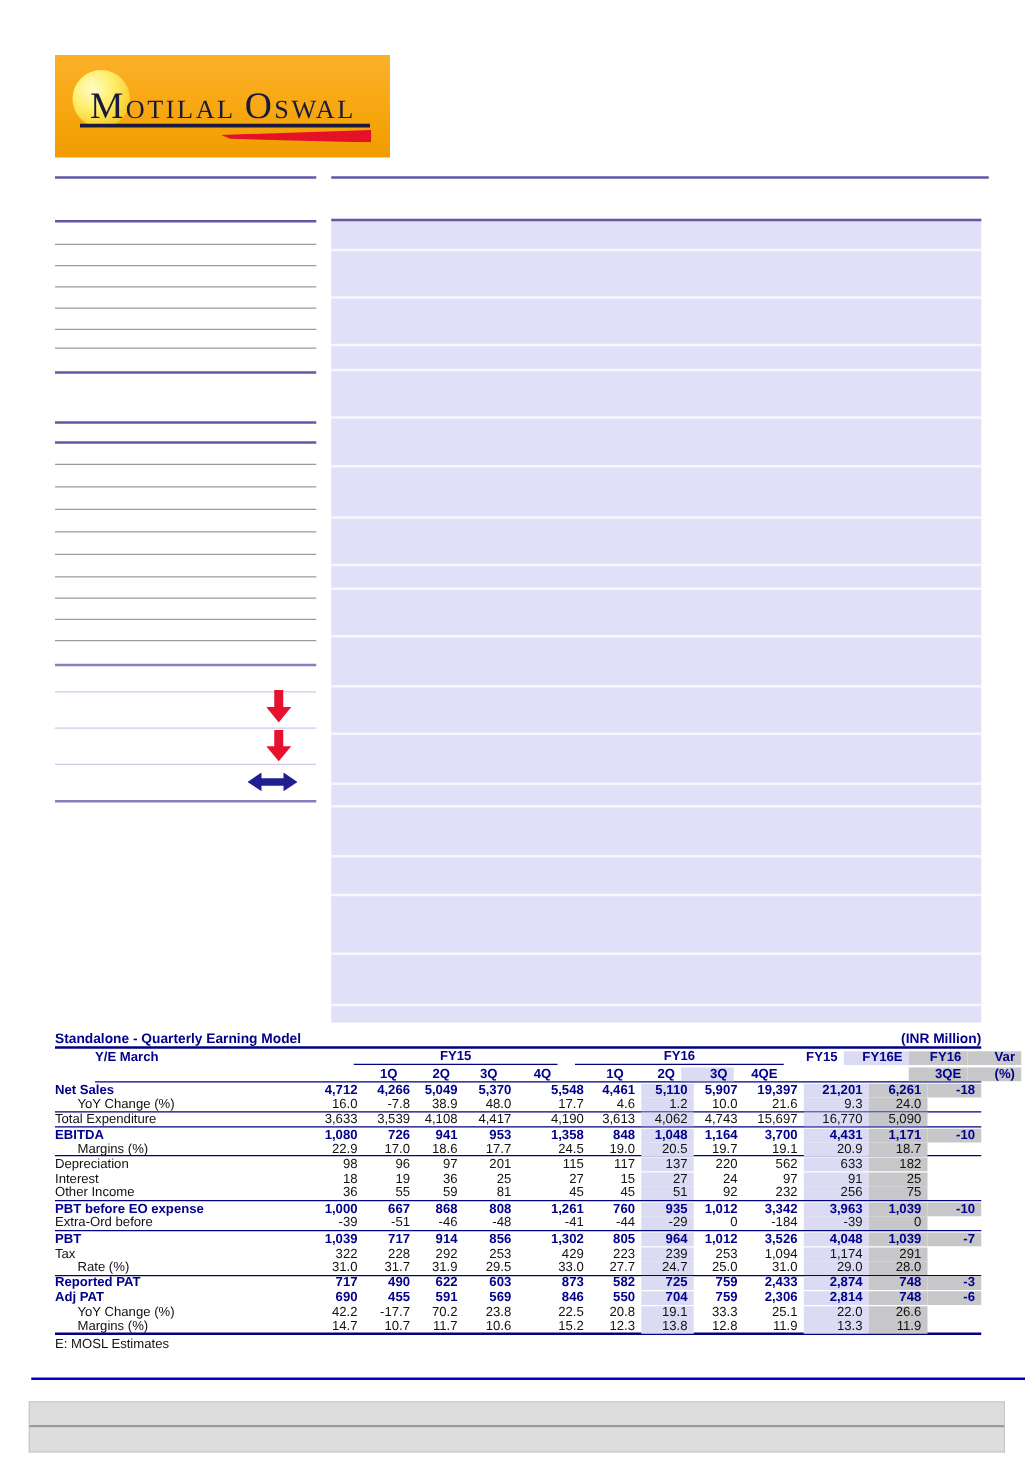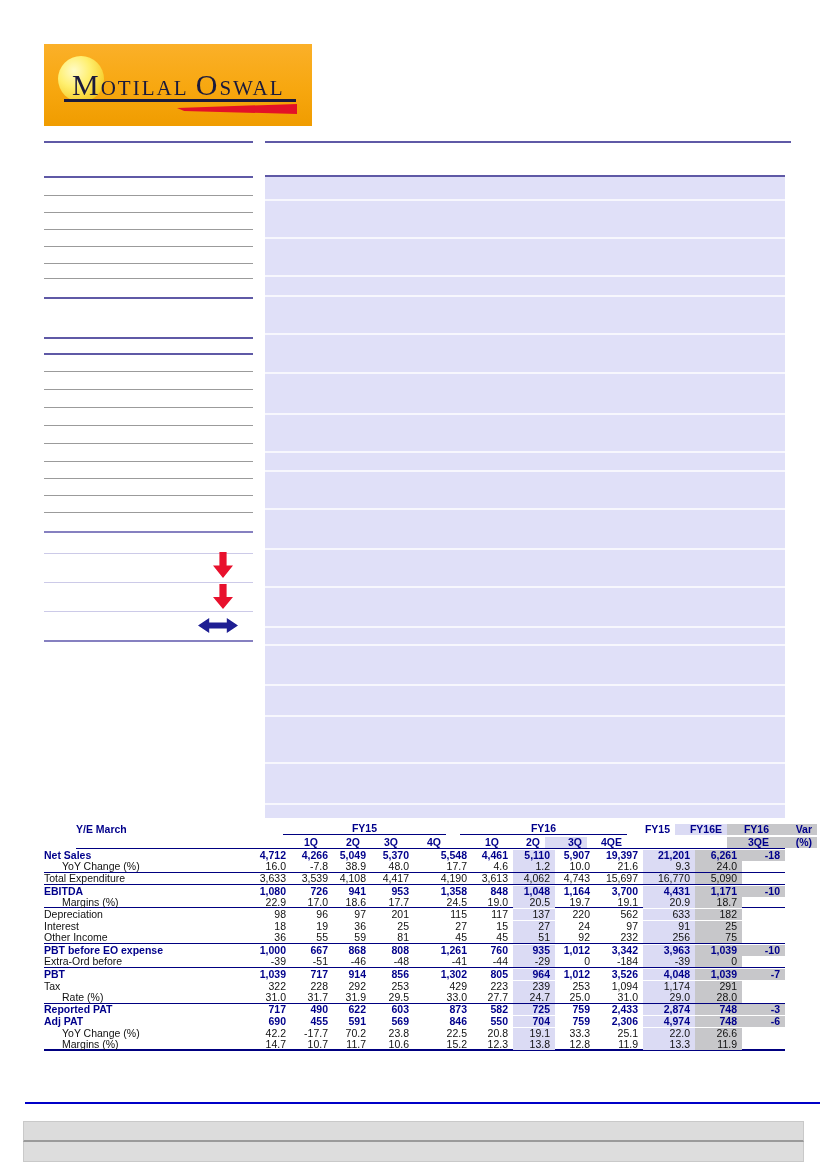--- a/index.html
+++ b/index.html
@@ -132,20 +132,24 @@
       <div class="divider" style="top: 409px;"></div>
       <div class="divider" style="top: 449px;"></div>
       <div class="divider" style="top: 467px;"></div>
       <div class="divider" style="top: 507px;"></div>
       <div class="divider" style="top: 538px;"></div>
       <div class="divider" style="top: 585px;"></div>
       <div class="divider" style="top: 626px;"></div>
     </div>
 
   <div class="qtable">
+    <div class="ttl-row">
+      <span>Standalone - Quarterly Earning Model</span>
+      <span>(INR Million)</span>
+    </div>
 
     <div class="trow hdr hdrB">
       <span class="lbl">Y/E March</span>
       <span class="grp g1">FY15</span>
       <span></span>
       <span class="grp g2">FY16</span>
       <span class="num a1">FY15</span>
       <span class="num lav a2">FY16E</span>
       <span class="num gry a3">FY16</span>
       <span class="num gry a4">Var</span>
@@ -398,21 +402,21 @@
           <span class="num">690</span>
           <span class="num">455</span>
           <span class="num">591</span>
           <span class="num">569</span>
           <span class=""></span>
           <span class="num">846</span>
           <span class="num">550</span>
           <span class="num lav">704</span>
           <span class="num">759</span>
           <span class="num">2,306</span>
-          <span class="num lav">4,974</span>
+          <span class="num lav">2,814</span>
           <span class="num gry">748</span>
           <span class="num gry">-6</span>
         </div>
         <div class="trow">
           <span class="lbl ind">YoY Change (%)</span>
           <span class="num">42.2</span>
           <span class="num">-17.7</span>
           <span class="num">70.2</span>
           <span class="num">23.8</span>
           <span class=""></span>
@@ -436,20 +440,21 @@
           <span class="num">12.3</span>
           <span class="num lav">13.8</span>
           <span class="num">12.8</span>
           <span class="num">11.9</span>
           <span class="num lav">13.3</span>
           <span class="num gry">11.9</span>
           <span class="num gry"></span>
         </div>
       </div>
 
+    <div class="footnote">E: MOSL Estimates</div>
   </div>
 
   <div class="bottom-rule"></div>
   <div class="footer-box">
     <div class="footer-bar1"></div>
     <div class="footer-bar2"></div>
   </div>
 
 </div>
 

